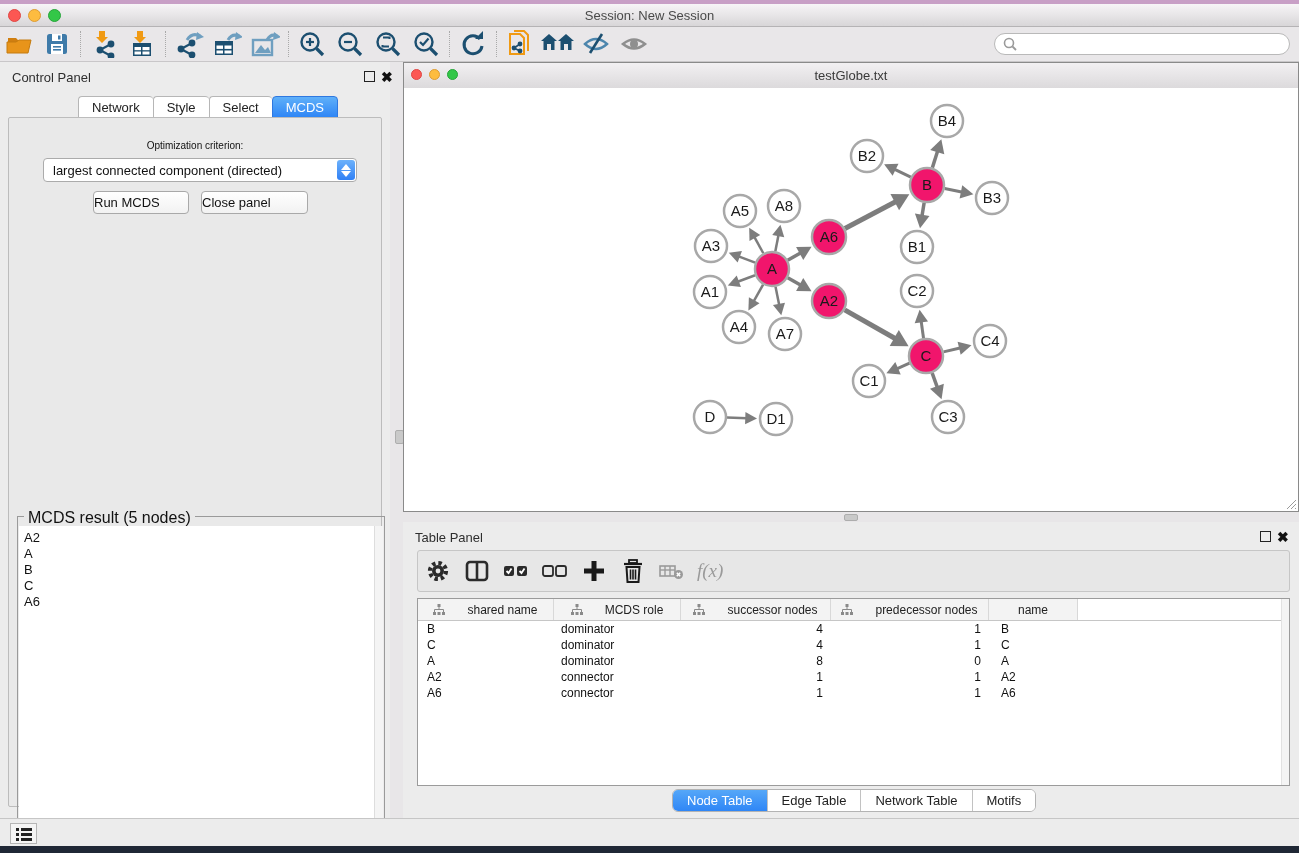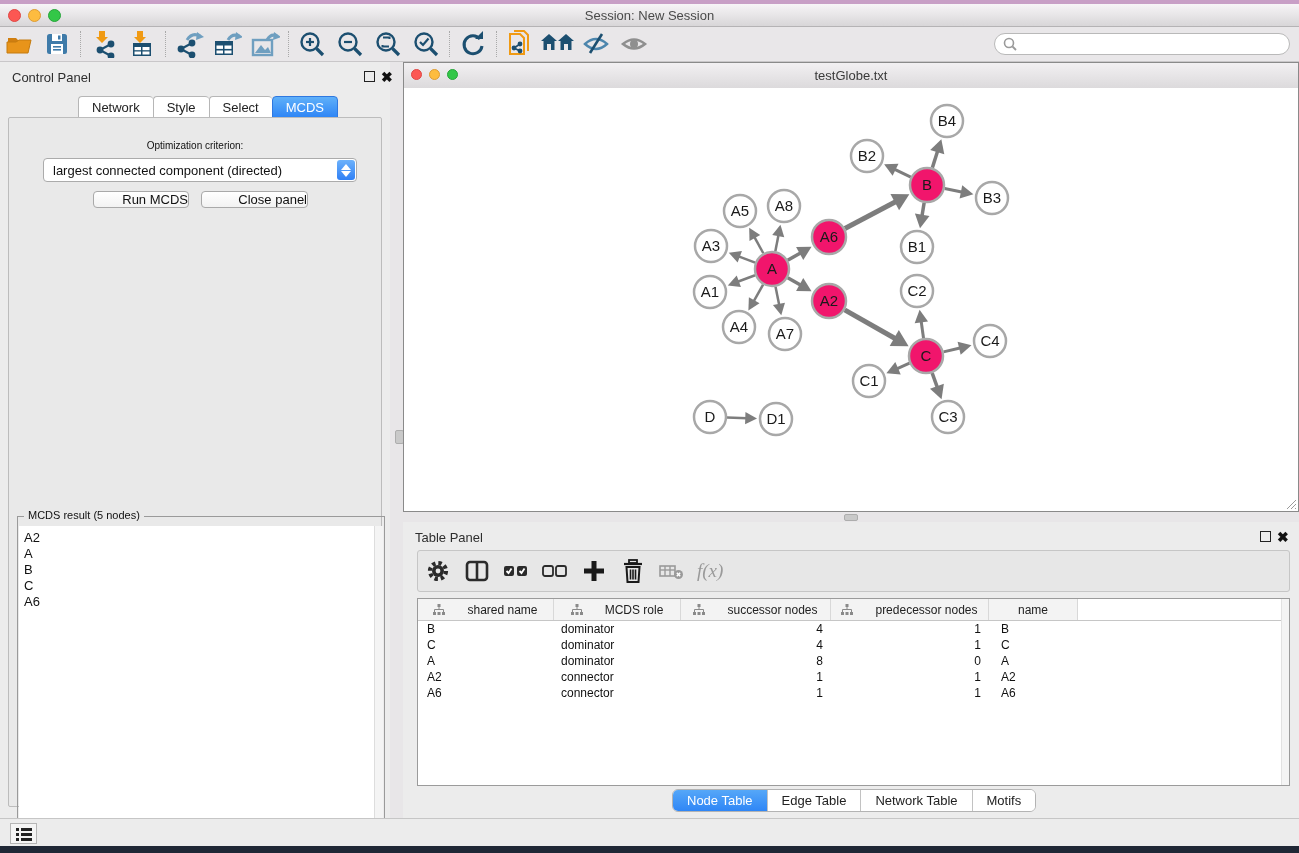--- a/index.html
+++ b/index.html
@@ -42,27 +42,27 @@
   .cp-inner { position:absolute; left:8px; top:55px; width:374px; height:690px;
     background:#e9e9e9; border:1px solid #bcbcbc; border-radius:2px; }
   .optlabel { position:absolute; left:0; top:22px; width:100%; text-align:center; font-size:10px; color:#111; }
   .combo { position:absolute; left:34px; top:40px; width:314px; height:24px; background:#fff;
     border:1px solid #ababab; border-radius:4px; font-size:13px; color:#111;
     display:flex; align-items:center; padding-left:9px; }
   .combo .stepper { position:absolute; right:1px; top:1px; width:18px; height:20px; border-radius:3px;
     background:linear-gradient(#6db2fb,#2f80f5); display:flex; flex-direction:column;
     align-items:center; justify-content:center; gap:1px; }
   .combo .stepper svg { display:block; }
-  .pbtn { position:absolute; height:17px; background:linear-gradient(#ffffff,#f2f2f2);
+  .pbtn { position:absolute; height:23px; background:linear-gradient(#ffffff,#f2f2f2);
     border:1px solid #a9a9a9; border-radius:4px; font-size:13px; color:#111;
-    display:flex; align-items:center; justify-content:flex-end; }
+    display:flex; align-items:center; justify-content:flex-start; }
   .groupbox { position:absolute; left:8px; top:398px; width:368px; height:348px;
     border:1px solid #9a9a9a; }
   .gb-title { position:absolute; left:6px; top:-8px; background:#e9e9e9; padding:0 4px;
-    font-size:11px; color:#111; }
+    font-size:16px; color:#111; }
   .gb-list { position:absolute; left:1px; top:9px; width:356px; height:336px; background:#fff;
     font-size:13px; color:#111; padding:4px 0 0 5px; line-height:16px; }
   .gb-scroll { position:absolute; right:1px; top:9px; width:9px; height:336px; background:#f4f4f4;
     border-left:1px solid #ddd; }
 
   
   .netwin { position:absolute; left:403px; top:62px; width:896px; height:450px;
     border:1px solid #8a8a8a; background:#fff; }
   .nw-title { position:absolute; left:0; top:0; width:100%; height:34px;
     background:linear-gradient(#f2f0f2,#d5d3d5); border-bottom:1px solid #a5a3a5; }

